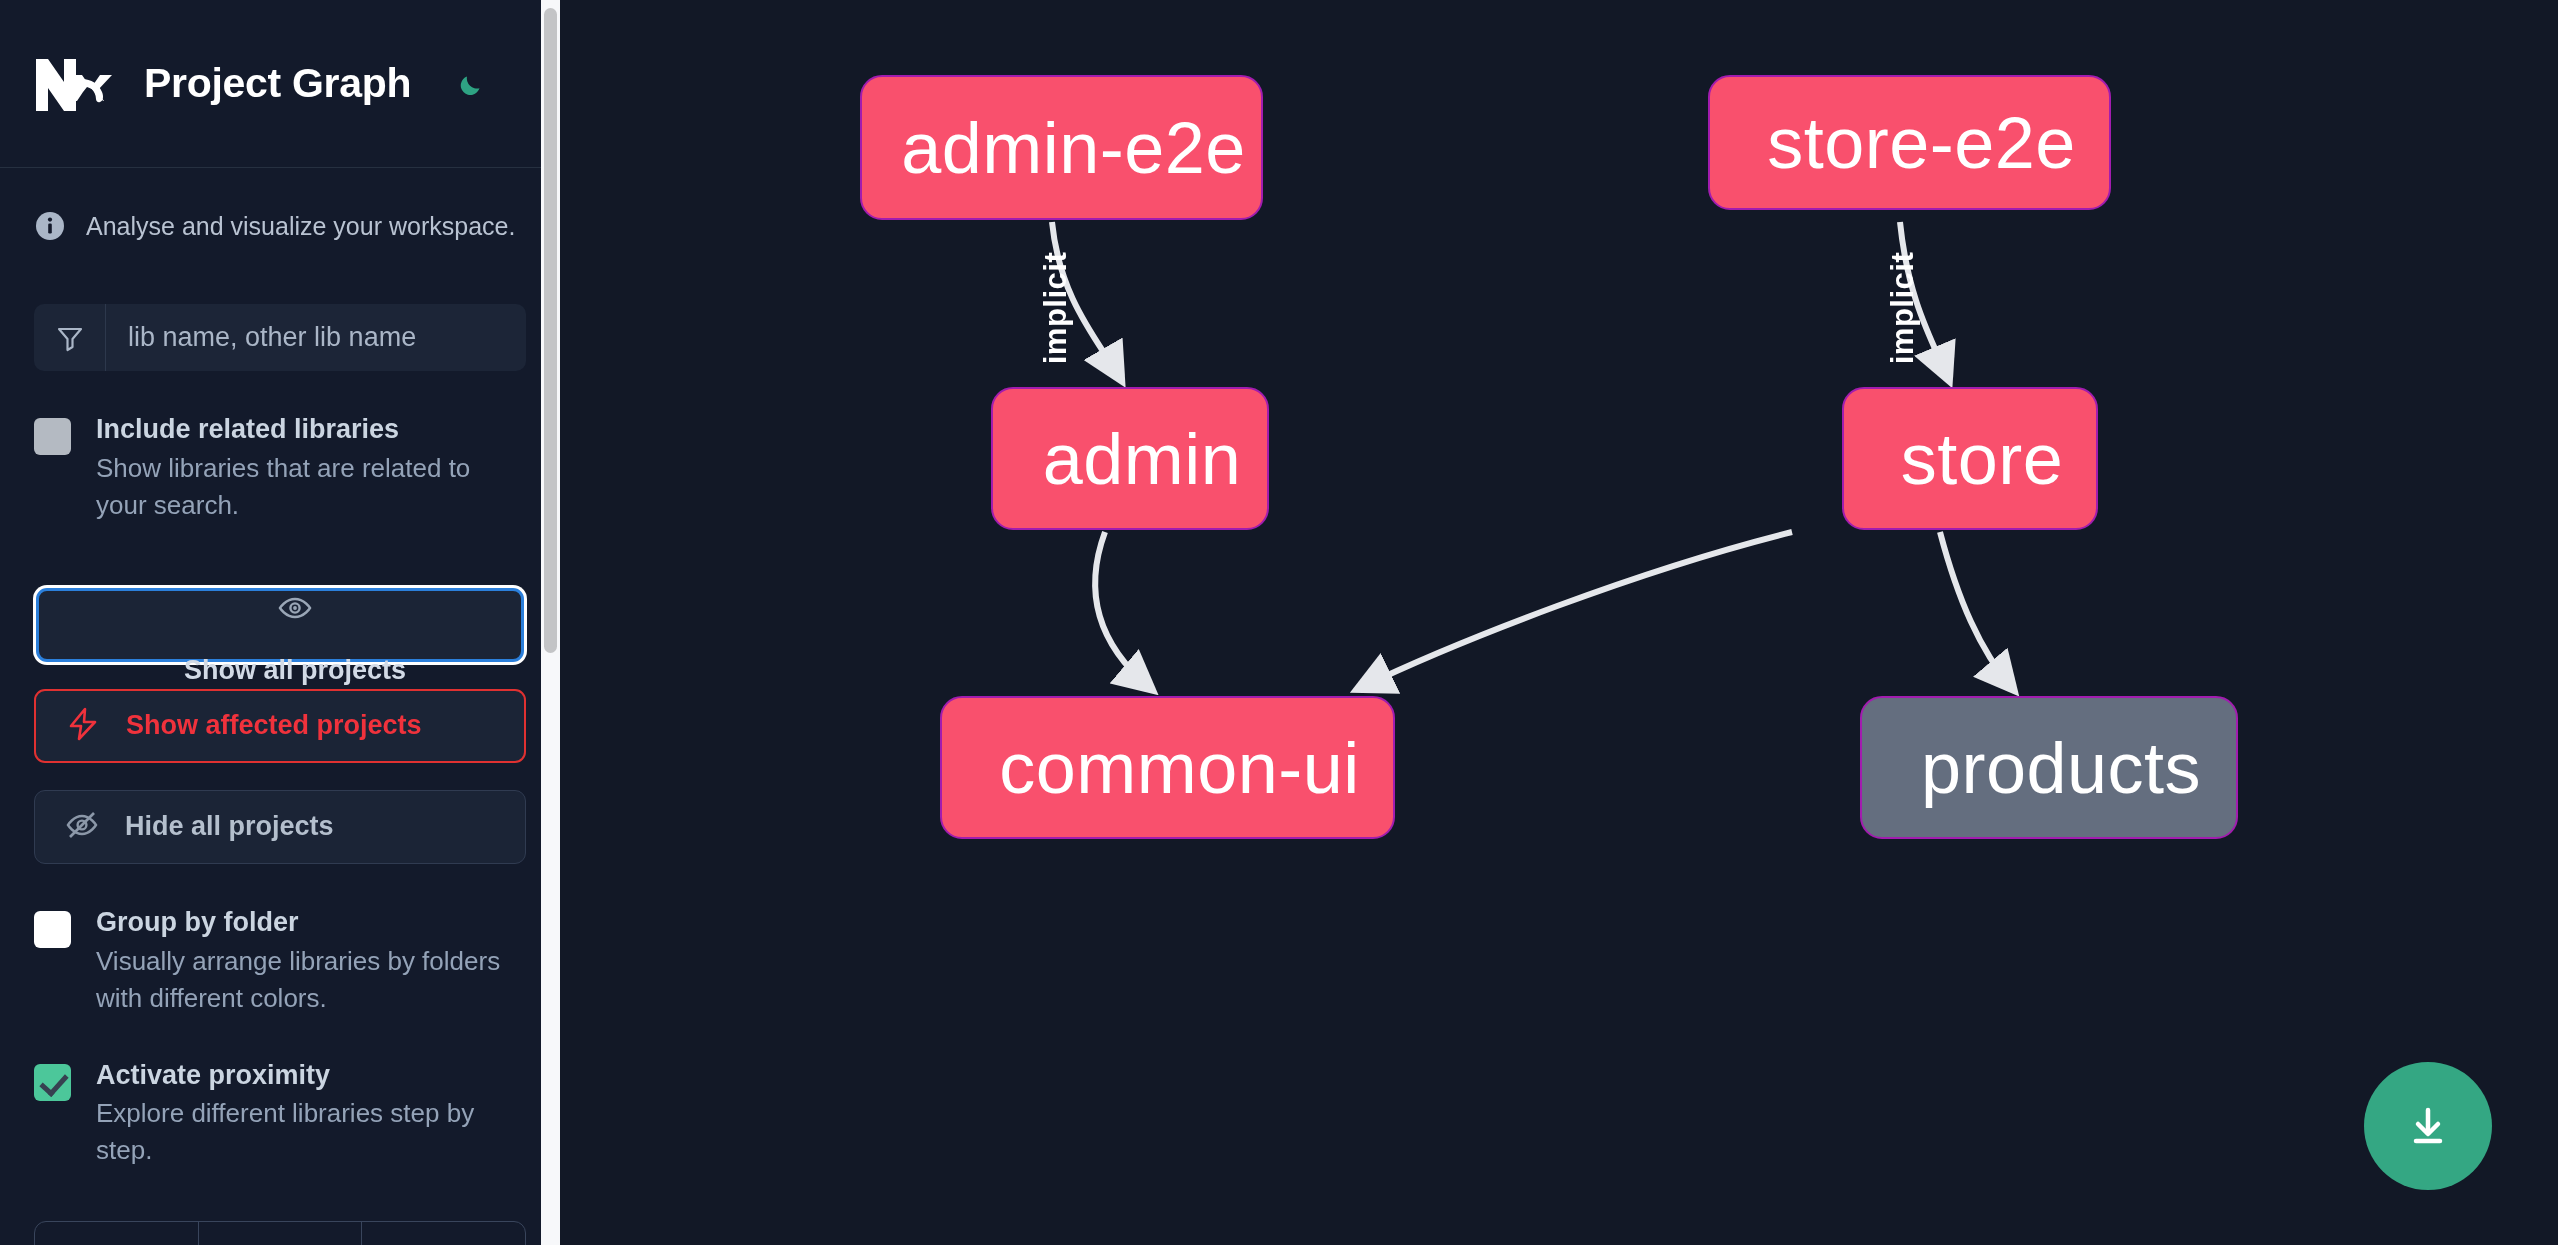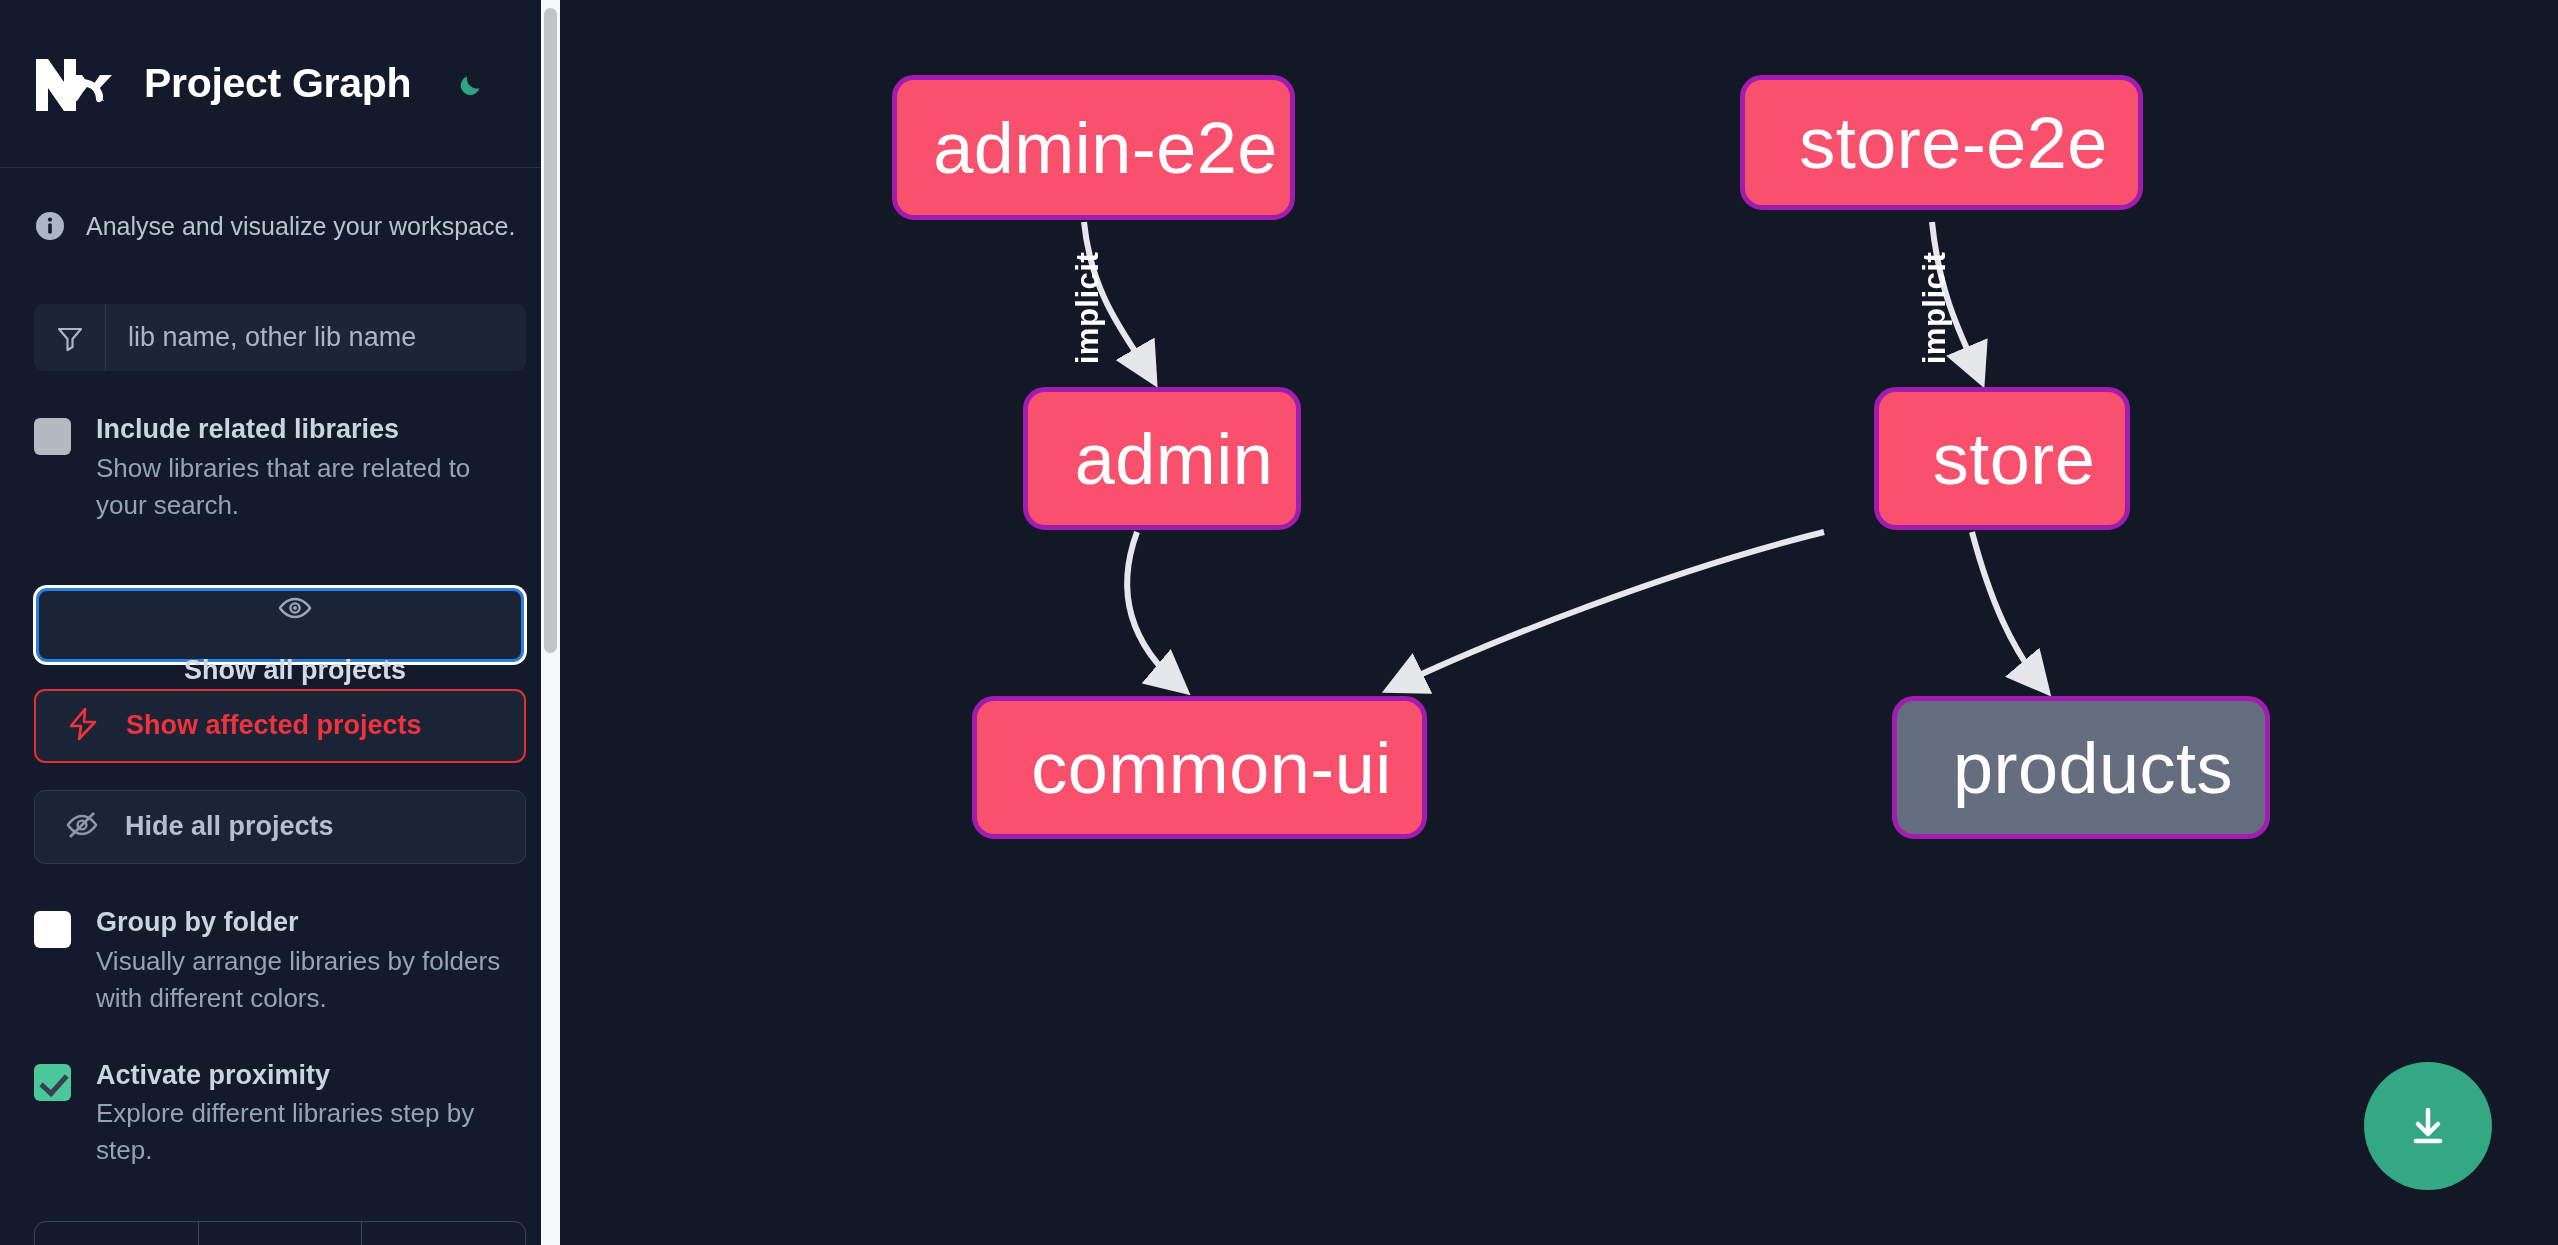--- a/index.html
+++ b/index.html
@@ -2,21 +2,21 @@
 <html><head>
 <meta charset="utf-8">
 <style>
   * { margin:0; padding:0; box-sizing:border-box; }
   html, body {
     width:2558px; height:1245px;
     background:#111827;
     font-family:"Liberation Sans", sans-serif;
     overflow:hidden;
   }
-  #app { position:relative; width:2558px; height:1245px; display:flex;gap:32px; }
+  #app { position:relative; width:2558px; height:1245px; display:flex; }
 
   
   #sidebar {
     position:relative;
     width:560px; height:1245px;
     background:#131a2b;
     flex:0 0 560px;
     overflow:hidden;
   }
   .sb-header {
@@ -172,21 +172,21 @@
     flex:1 1 auto;
     height:1245px;
     background:#121826;
     overflow:hidden;
   }
   #edge-layer { position:absolute; left:0; top:0; width:1998px; height:1245px; }
 
   .node {
     position:absolute;
     display:flex; align-items:center; justify-content:center;
-    border:5px solid #a21caf;
+    border:2px solid #a21caf;
     border-radius:22px;
     color:#ffffff;
     font-size:72px;
     font-weight:400;
     letter-spacing:0.5px;
     cursor:pointer;
     z-index:5;
     padding-left:24px;
   }
   .node.pink { background:#f9506d; }

